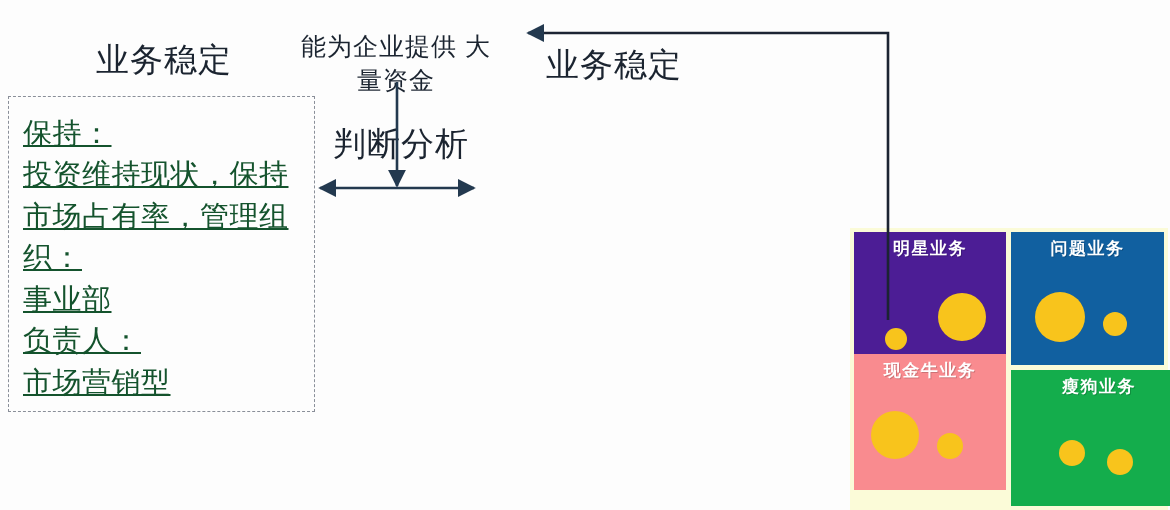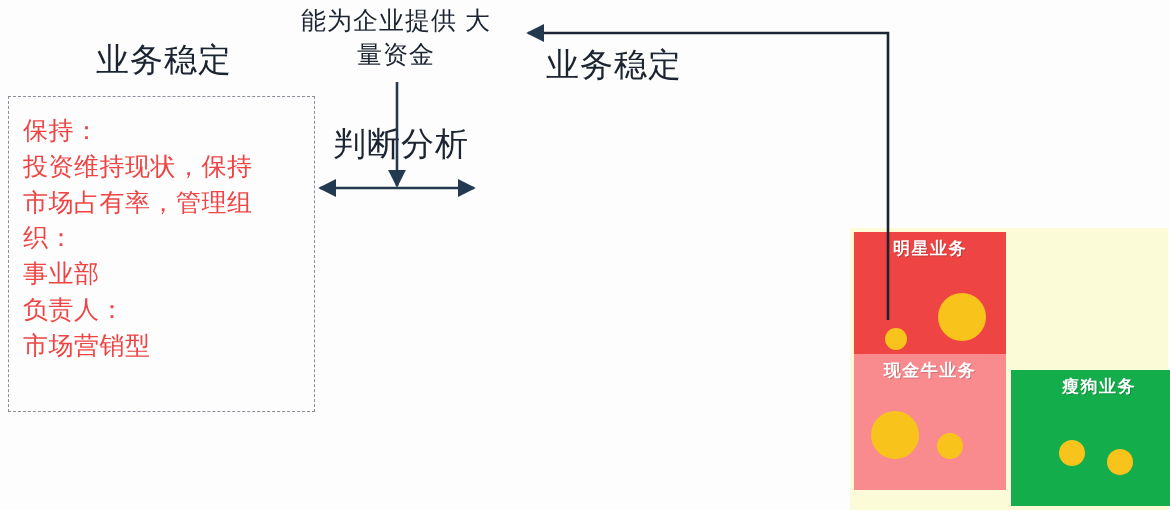--- a/index.html
+++ b/index.html
@@ -27,33 +27,35 @@
     letter-spacing: 1px;
     white-space: nowrap;
     line-height: 1.2;
   }
   .hdr-center {
     text-align: center;
     font-size: 25px;
     color: #1b2430;
     line-height: 1.34;
     letter-spacing: 1px;
+    margin-top: 26px;
   }
 
   .dashbox {
     border: 1.6px dashed #8a8f99;
     box-sizing: border-box;
     background: transparent;
   }
   .boxtext {
-    font-size: 25px;
-    color: #ef4444;
+    font-size: 29px;
+    color: #14532d;
     line-height: 1.43;
     letter-spacing: 0.5px;
     white-space: pre-line;
+    text-decoration: underline;
   }
 
   
   .matrix {
     background: #fbfbd8;
     box-sizing: border-box;
     padding: 4px;
   }
   .quad {
     position: absolute;
@@ -106,26 +108,31 @@
 市场占有率，管理组
 织：
 事业部
 负责人：
 市场营销型</div>
   </div>
 
 
   <div class="abs matrix" style="left: 850px; top: 228px; width: 318px; height: 282px; background: rgb(251, 251, 216);">
 
-    <div class="quad" style="left: 4px; top: 4px; width: 152px; height: 133px; background: #ef4444;">
+    <div class="quad" style="left: 4px; top: 4px; width: 152px; height: 133px; background: #4c1d95;">
       <div class="quad-label">明星业务</div>
       <div class="bubble" style="left: 31px; top: 96px; width: 22px; height: 22px; background: rgb(248, 196, 28);"></div>
       <div class="bubble" style="left: 84px; top: 61px; width: 48px; height: 48px; background: rgb(248, 196, 28);"></div>
     </div>
 
+    <div class="quad" style="left: 161px; top: 4px; width: 153px; height: 133px; background: rgb(17, 96, 160);">
+      <div class="quad-label">问题业务</div>
+      <div class="bubble" style="left: 24px; top: 60px; width: 50px; height: 50px; background: rgb(248, 196, 28);"></div>
+      <div class="bubble" style="left: 92px; top: 80px; width: 24px; height: 24px; background: rgb(248, 196, 28);"></div>
+    </div>
 
     <div class="quad" style="left: 4px; top: 126px; width: 152px; height: 136px; background: rgb(249, 139, 143);">
       <div class="quad-label">现金牛业务</div>
       <div class="bubble" style="left: 17px; top: 57px; width: 48px; height: 48px; background: rgb(248, 196, 28);"></div>
       <div class="bubble" style="left: 83px; top: 79px; width: 26px; height: 26px; background: rgb(248, 196, 28);"></div>
     </div>
 
     <div class="quad" style="left: 161px; top: 142px; width: 176px; height: 136px; background: rgb(20, 173, 76);">
       <div class="quad-label">瘦狗业务</div>
       <div class="bubble" style="left: 48px; top: 70px; width: 26px; height: 26px; background: rgb(248, 196, 28);"></div>

